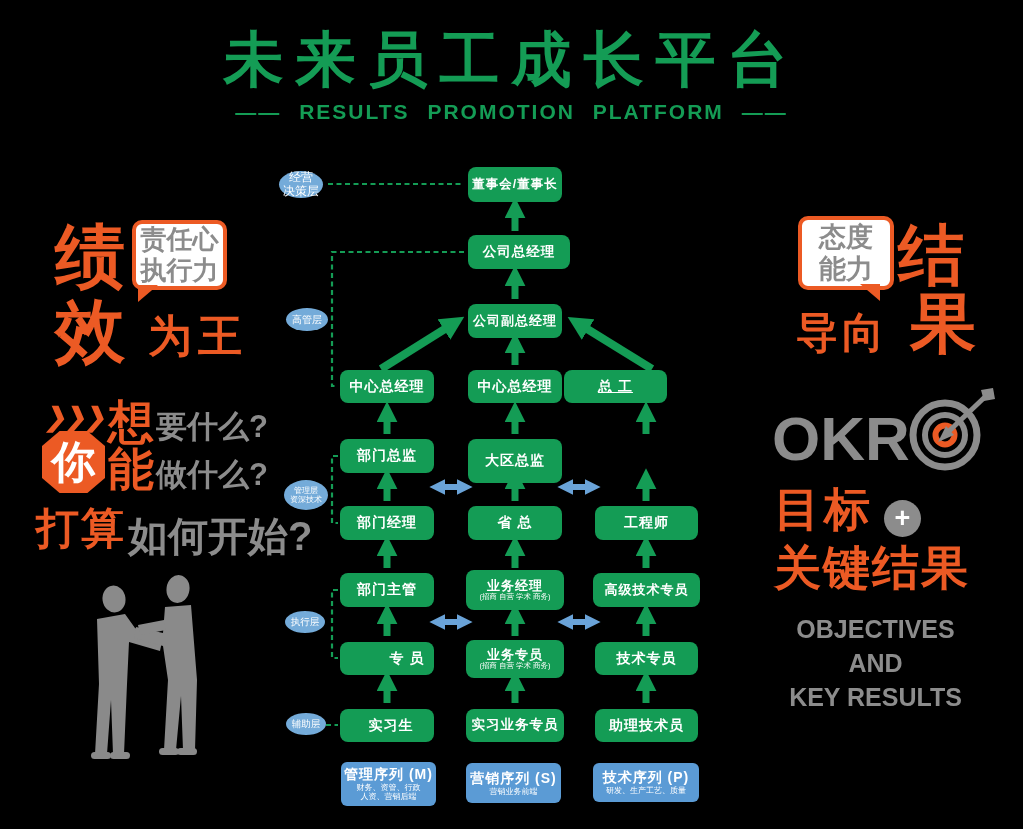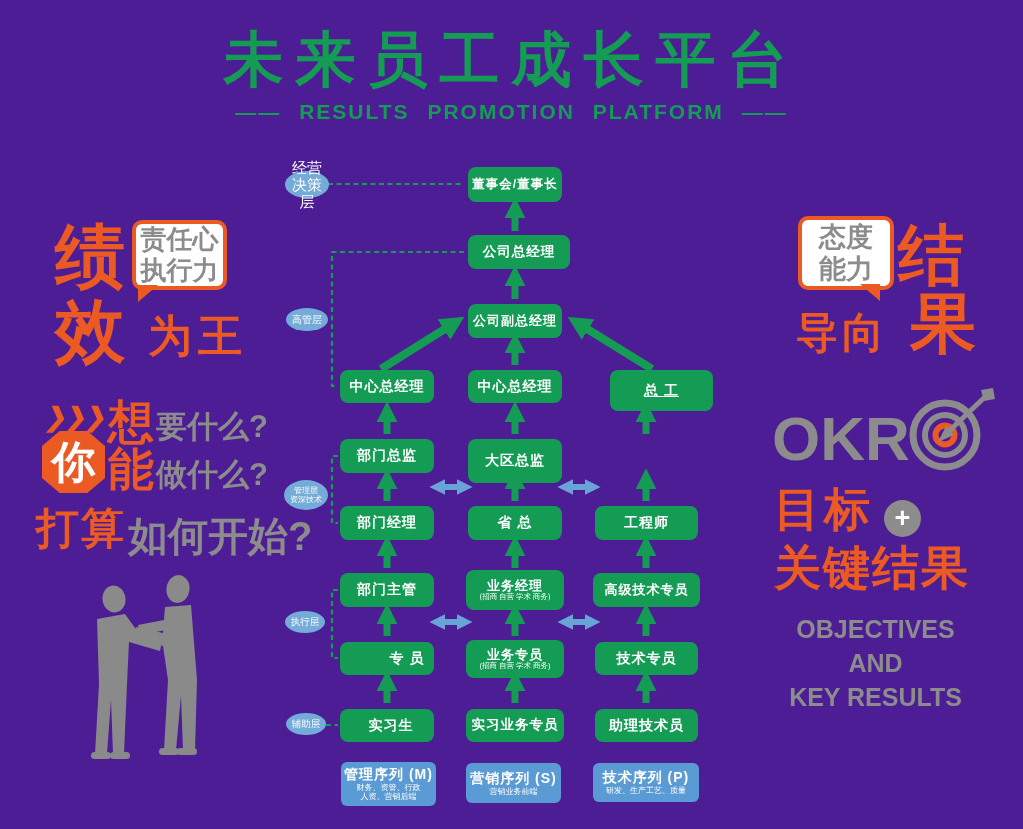--- a/index.html
+++ b/index.html
@@ -4,21 +4,21 @@
 <style>
   :root{
     --green:#149c55;
     --orange:#ec5a24;
     --blue:#5b9bd5;
     --lblue:#74abd9;
     --gray:#8c8c8c;
   }
   *{margin:0;padding:0;box-sizing:border-box;}
   body{background:#fff;font-family:"Liberation Sans", sans-serif;}
-  .page{position:relative;width:1023px;height:829px;background:#4c1d95;overflow:hidden;}
+  .page{position:relative;width:1023px;height:829px;background:#000000;overflow:hidden;}
 
   
   .title{position:absolute;top:28px;left:0;width:100%;text-align:center;
     font-size:60px;font-weight:bold;color:var(--green);letter-spacing:12px;line-height:1.05;}
   .subtitle{position:absolute;top:100px;left:0;width:100%;text-align:center;
     font-size:21px;font-weight:bold;color:var(--green);letter-spacing:2px;word-spacing:10px;}
 
   
   .connectors{position:absolute;left:0;top:0;width:1023px;height:829px;z-index:1;pointer-events:none;}
 
@@ -118,21 +118,21 @@
     </g>
 
     <g stroke="#6aa3d8" stroke-width="6" marker-start="url(#abs)" marker-end="url(#ab)">
       <line x1="442" y1="487" x2="460" y2="487"></line>
       <line x1="570" y1="487" x2="588" y2="487"></line>
       <line x1="442" y1="622" x2="460" y2="622"></line>
       <line x1="570" y1="622" x2="588" y2="622"></line>
     </g>
   </svg>
 
-  <div class="ellipse" style="left:285px;top:171px;width:44px;height:27px;font-size:15px;">
+  <div class="ellipse" style="left:279px;top:171px;width:44px;height:27px;font-size:12px;">
     <span>经营</span>
     <span>决策层</span>
   </div>
   <div class="ellipse" style="left:286px;top:308px;width:42px;height:23px;font-size:10px;">
     <span>高管层</span>
   </div>
   <div class="ellipse" style="left:284px;top:480px;width:44px;height:30px;font-size:8px;">
     <span>管理层</span>
     <span>资深技术</span>
   </div>
@@ -142,31 +142,31 @@
   <div class="ellipse" style="left:286px;top:713px;width:40px;height:22px;font-size:9.5px;">
     <span>辅助层</span>
   </div>
 
   <div class="box" style="left:468px;top:167px;width:94px;height:35px;font-size:12.5px;">董事会/董事长</div>
   <div class="box" style="left:468px;top:235px;width:102px;height:34px;font-size:13.5px;">公司总经理</div>
   <div class="box" style="left:468px;top:304px;width:94px;height:34px;font-size:13px;">公司副总经理</div>
 
   <div class="box" style="left:340px;top:370px;width:94px;height:33px;">中心总经理</div>
   <div class="box" style="left:468px;top:370px;width:94px;height:33px;">中心总经理</div>
-  <div class="box" style="left:610px;top:370px;width:103px;height:41px;text-decoration:underline;">总 工</div>
+  <div class="box" style="left:564px;top:370px;width:103px;height:33px;text-decoration:underline;">总 工</div>
 
   <div class="box" style="left:340px;top:439px;width:94px;height:34px;">部门总监</div>
   <div class="box" style="left:468px;top:439px;width:94px;height:44px;">大区总监</div>
 
   <div class="box" style="left:340px;top:506px;width:94px;height:34px;">部门经理</div>
   <div class="box" style="left:468px;top:506px;width:94px;height:34px;">省 总</div>
   <div class="box" style="left:595px;top:506px;width:103px;height:34px;">工程师</div>
 
   <div class="box" style="left:340px;top:573px;width:94px;height:34px;">部门主管</div>
-  <div class="box" style="left:466px;top:570px;width:98px;height:40px;font-size:13px;font-family:Liberation Serif, serif;">
+  <div class="box" style="left:466px;top:570px;width:98px;height:40px;font-size:13px;">
     <span>业务经理</span>
     <span class="sub">(招商 自营 学术 商务)</span>
   </div>
   <div class="box" style="left:593px;top:573px;width:107px;height:34px;font-size:13px;">高级技术专员</div>
 
   <div class="box" style="left:340px;top:642px;width:94px;height:33px;padding-left:40px;">专 员</div>
   <div class="box" style="left:466px;top:640px;width:98px;height:38px;font-size:13px;">
     <span>业务专员</span>
     <span class="sub">(招商 自营 学术 商务)</span>
   </div>

